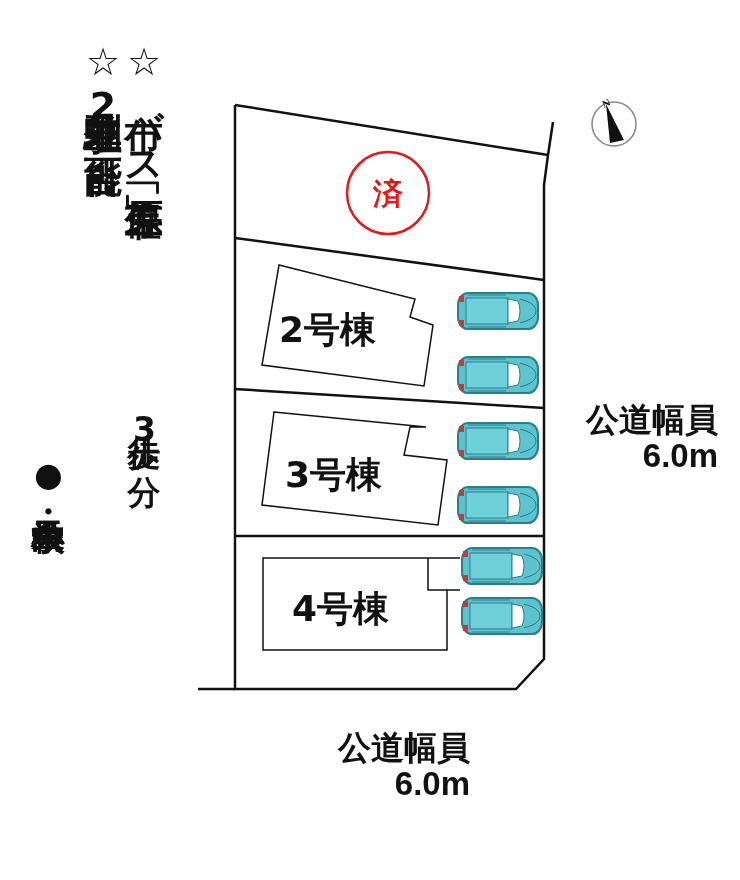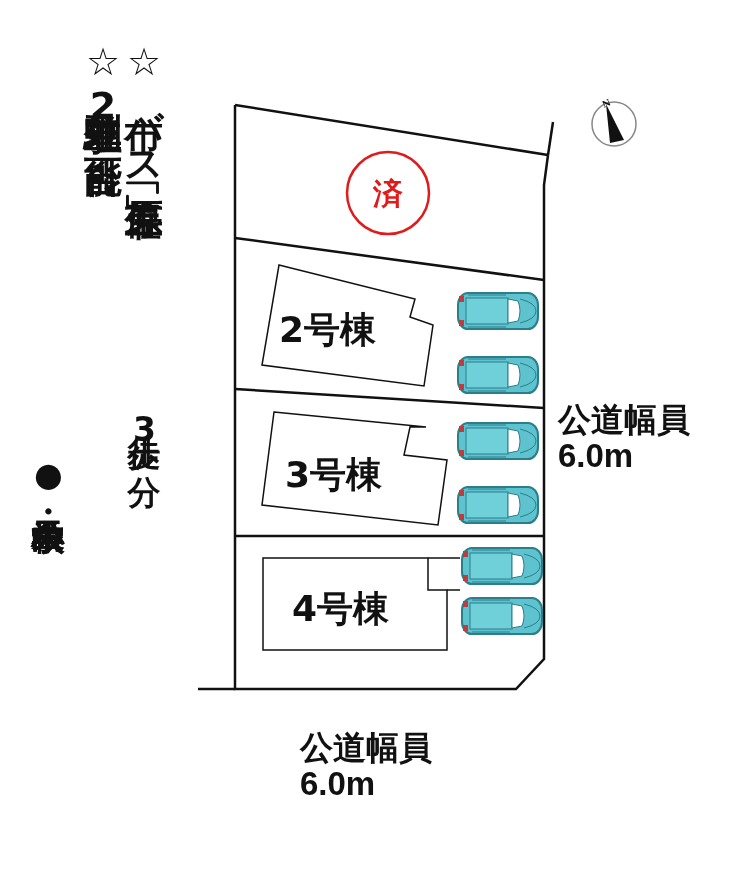--- a/index.html
+++ b/index.html
@@ -2,21 +2,21 @@
 <html><head>
 <meta charset="utf-8">
 <style>
   html, body { margin: 0; padding: 0; background: #ffffff; }
   body { width: 740px; height: 880px; position: relative; overflow: hidden;
          font-family: "DejaVu Sans", "Liberation Sans", sans-serif; }
   .vtext { position: absolute; writing-mode: vertical-rl; text-orientation: upright;
            font-weight: bold; color: #111; letter-spacing: 0px; line-height: 1; }
   .vtext.big { font-size: 38px; }
   .vtext.mid { font-size: 33px; }
-  .hlabel { position: absolute; font-weight: bold; color: #111; text-align: left; line-height: 1.08; }
+  .hlabel { position: absolute; font-weight: bold; color: #111; text-align: right; line-height: 1.08; }
   .hlabel .l1 { display: block; font-size: 33px; }
   .hlabel .l2 { display: block; font-size: 33px; font-weight: bold; font-family: "Liberation Sans", sans-serif; }
   svg.plan { position: absolute; left: 0; top: 0; }
   .lot-label { font-family: "DejaVu Sans", sans-serif; font-weight: bold; font-size: 36px; fill: #111; }
   .sold-char { font-family: "DejaVu Sans", sans-serif; font-weight: bold; font-size: 30px; fill: #e01b1b; }
 </style>
 </head>
 <body>
 
 <div class="vtext big" style="left:125px; top:40px;">☆市バス「土原荘」停</div>

